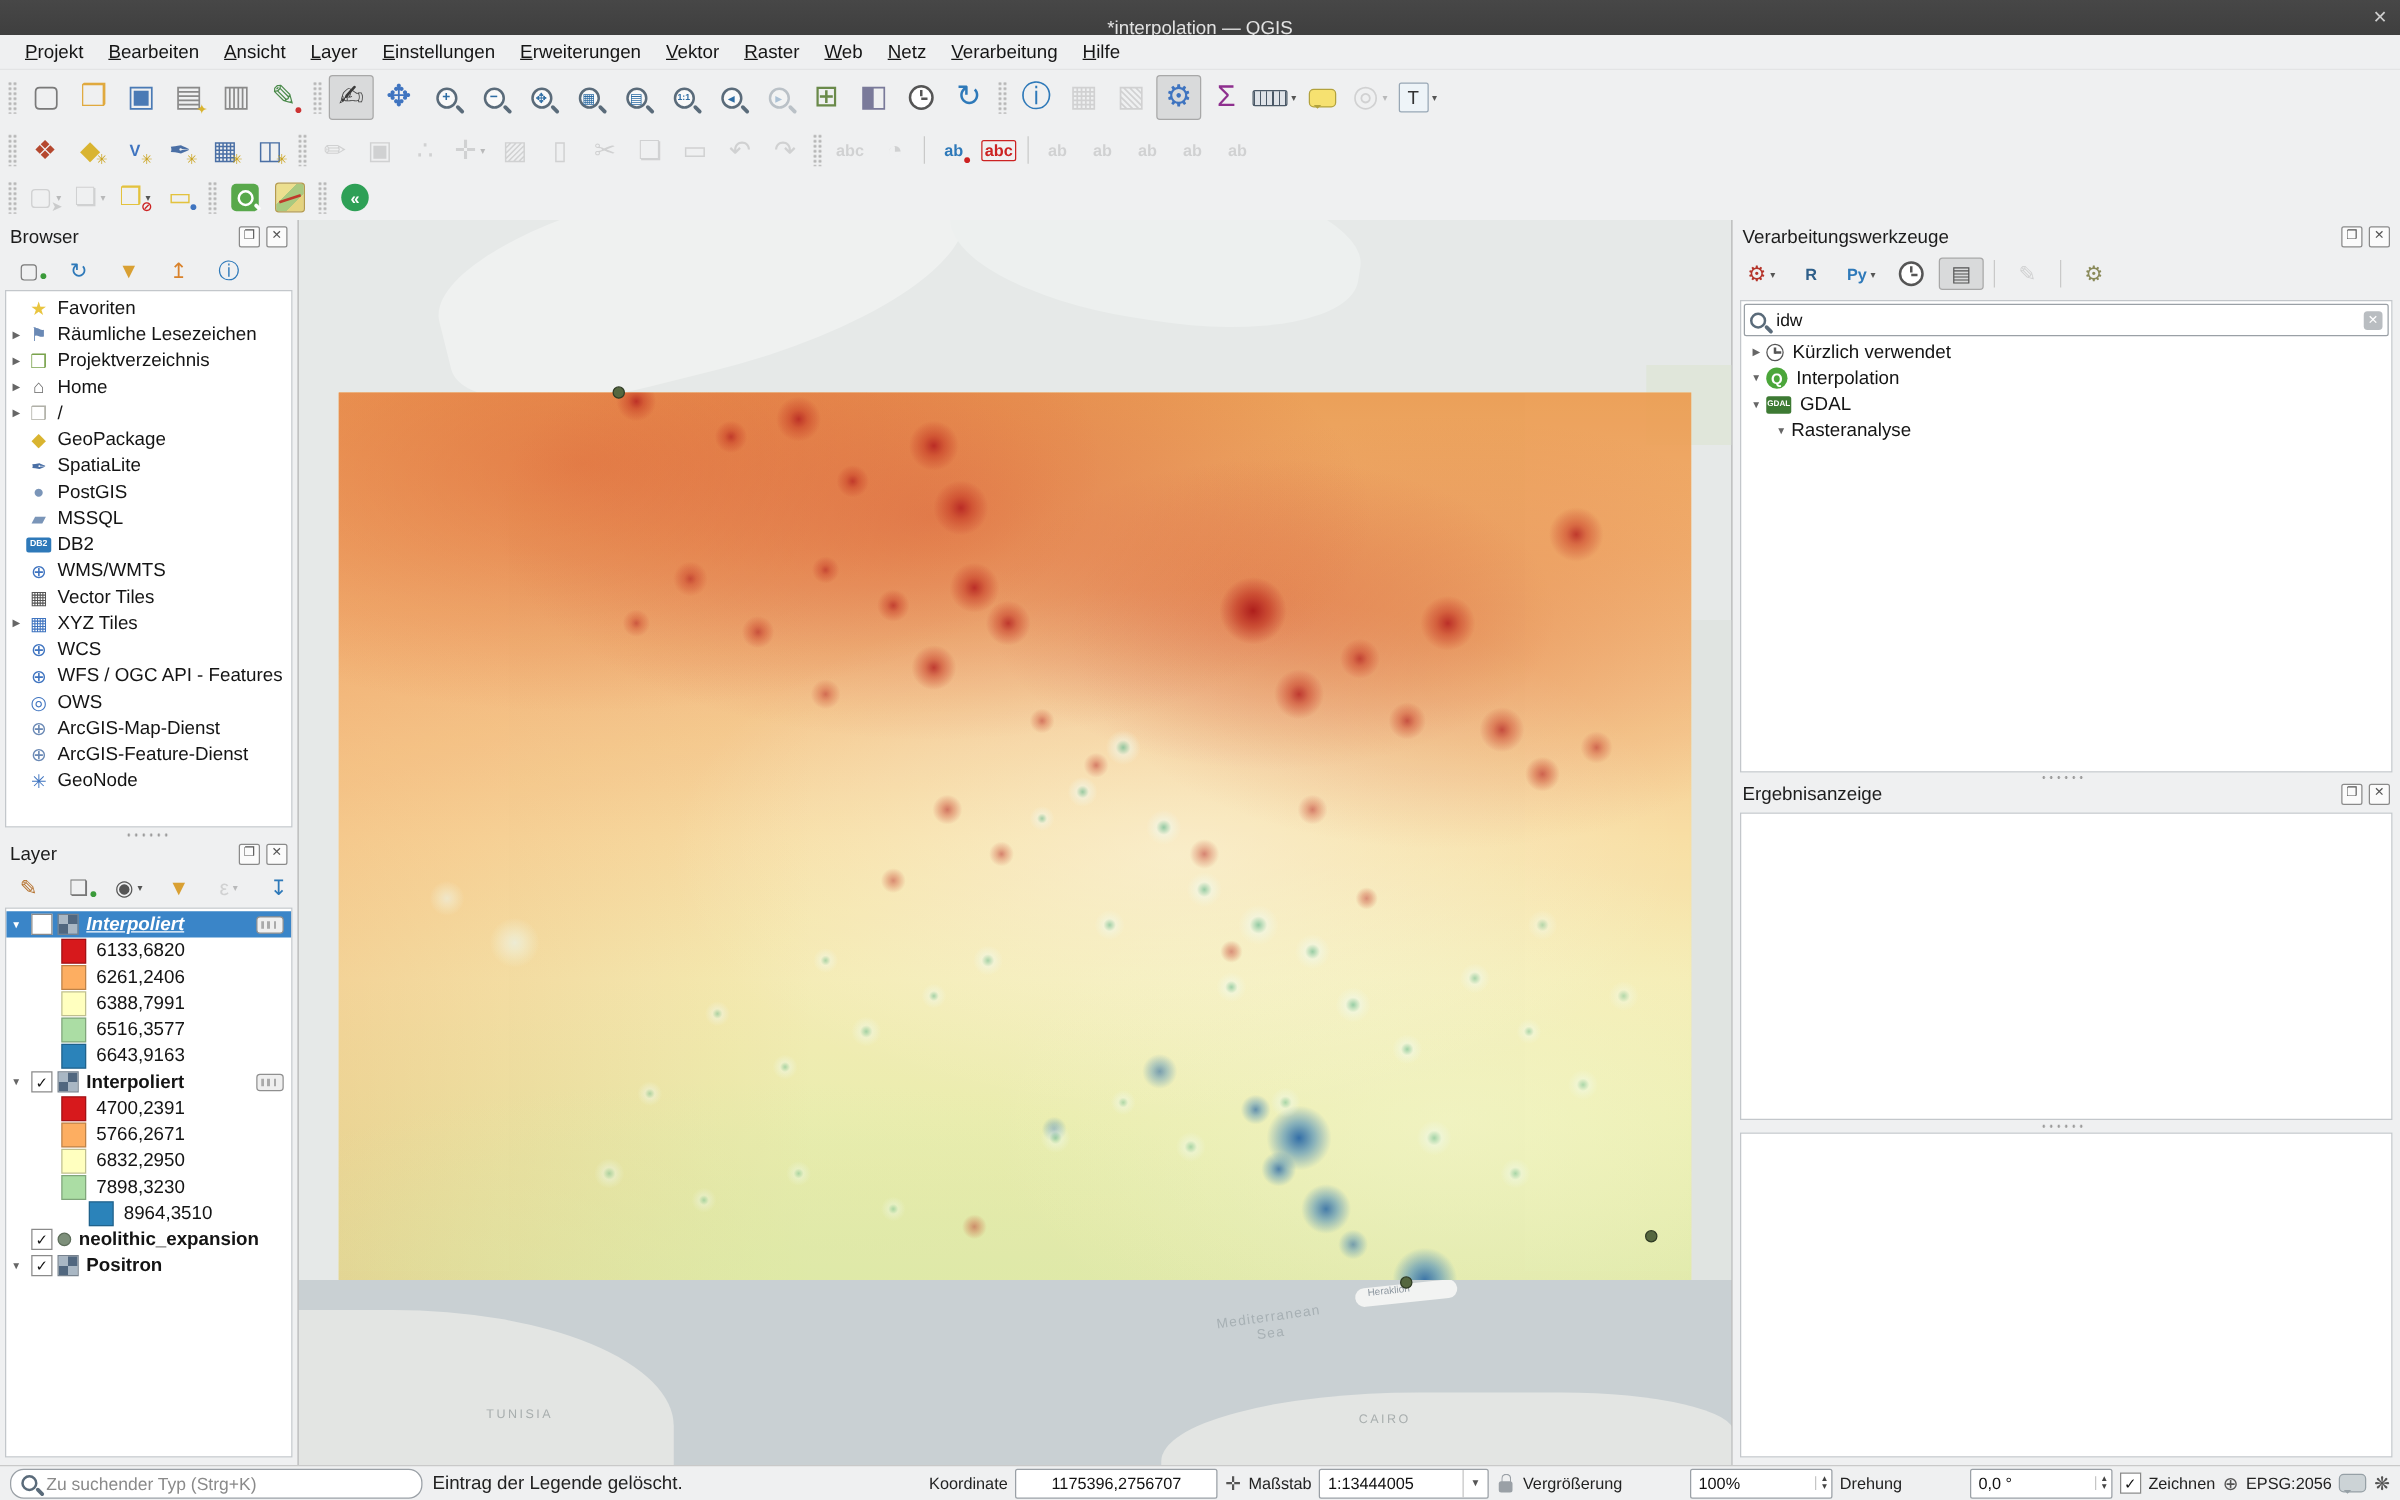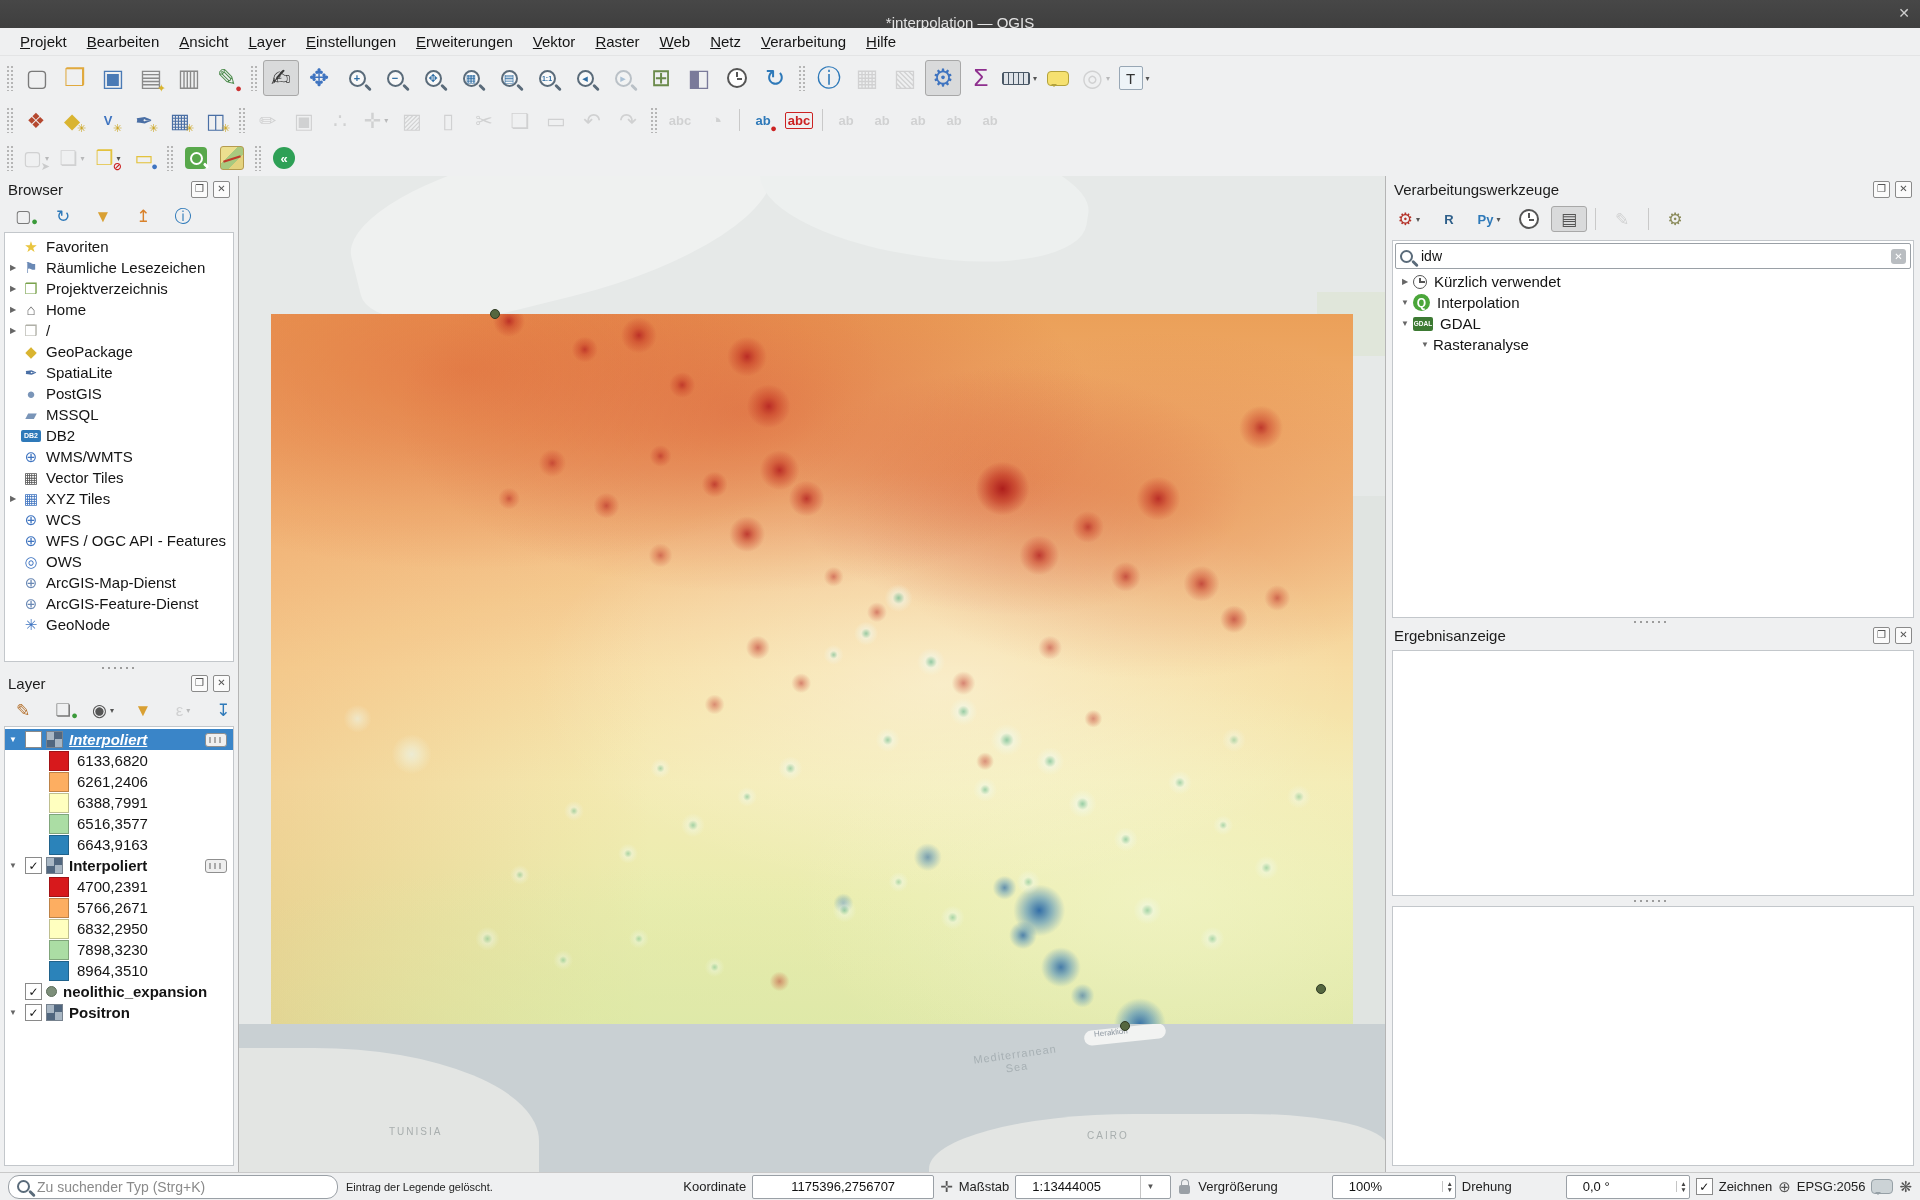--- a/index.html
+++ b/index.html
@@ -213,25 +213,25 @@
       radial-gradient(ellipse 45% 40% at 82% 82%,rgba(246,248,205,.55),rgba(246,248,205,0) 75%),
       radial-gradient(ellipse 60% 30% at 30% 100%,rgba(222,234,165,.6),rgba(222,234,165,0) 75%),
       linear-gradient(90deg,rgba(238,150,80,.3) 0%,rgba(238,150,80,0) 35%),
       linear-gradient(180deg,#ec9e55 0%,#f1ae6c 18%,#f5c489 34%,#f8dda2 50%,#f5ecb2 66%,#ebeeae 82%,#dfe9a7 100%);}
   
   #statusbar{position:absolute;left:0;top:1172px;width:100%;height:28px;background:#eff0f1;
     border-top:1px solid #c9c9c9;display:flex;align-items:center;padding:0 8px;box-sizing:border-box;gap:8px;font-size:13px;}
   .sb-search{width:312px;height:22px;border:1px solid #9aa0a6;border-radius:11px;background:#fff;
     display:flex;align-items:center;padding:0 8px;gap:7px;color:#8a8a8a;font-size:14px;flex:none;}
   .sb-search .ic-mag{width:9px;height:9px;border-width:2px;}
-  .sb-msg{font-size:11px;color:#222;flex:none;}
+  .sb-msg{font-size:15px;color:#222;flex:none;}
   .sb-right{margin-left:auto;display:flex;align-items:center;gap:6px;}
   .sb-label{color:#222;}
   .sb-input{height:22px;border:1px solid #9aa0a6;border-radius:2px;background:#fff;display:flex;
-    align-items:center;justify-content:center;padding:0 16px;font-size:13px;color:#111;}
+    align-items:center;justify-content:center;padding:0 6px;font-size:13px;color:#111;}
   .sb-combo{width:122px;justify-content:space-between;}
   .sb-combo .cc{font-size:8px;color:#555;border-left:1px solid #c5c5c5;padding-left:5px;height:100%;display:flex;align-items:center;}
   .sb-spin{width:104px;justify-content:space-between;padding-right:2px;margin-left:48px;}
   .spin-arrows{display:flex;flex-direction:column;line-height:0.8;font-size:6.5px;color:#444;border-left:1px solid #c5c5c5;padding-left:3px;}
   .sb-gl{font-size:15px;color:#555;}
 </style>
 </head>
 <body>
 
 <div id="titlebar">
@@ -703,21 +703,21 @@
         <span>5766,2671</span>
       </div>
       <div class="tree-row" style="padding-left: 44px;">
         <span class="leg-chip" style="background: rgb(255, 255, 191);"></span>
         <span>6832,2950</span>
       </div>
       <div class="tree-row" style="padding-left: 44px;">
         <span class="leg-chip" style="background: rgb(171, 221, 164);"></span>
         <span>7898,3230</span>
       </div>
-      <div class="tree-row" style="padding-left: 44px;">
+      <div class="tree-row" style="padding-left: 66px;">
         <span class="leg-chip" style="background: rgb(43, 131, 186);"></span>
         <span>8964,3510</span>
       </div>
       <div class="tree-row">
         <span class="twisty"></span>
         <span class="cb">✓</span>
         <span class="ic-point" style="margin-right: 6px;"></span>
         <span class="lyr-label bold">neolithic_expansion</span>
       </div>
       <div class="tree-row">

